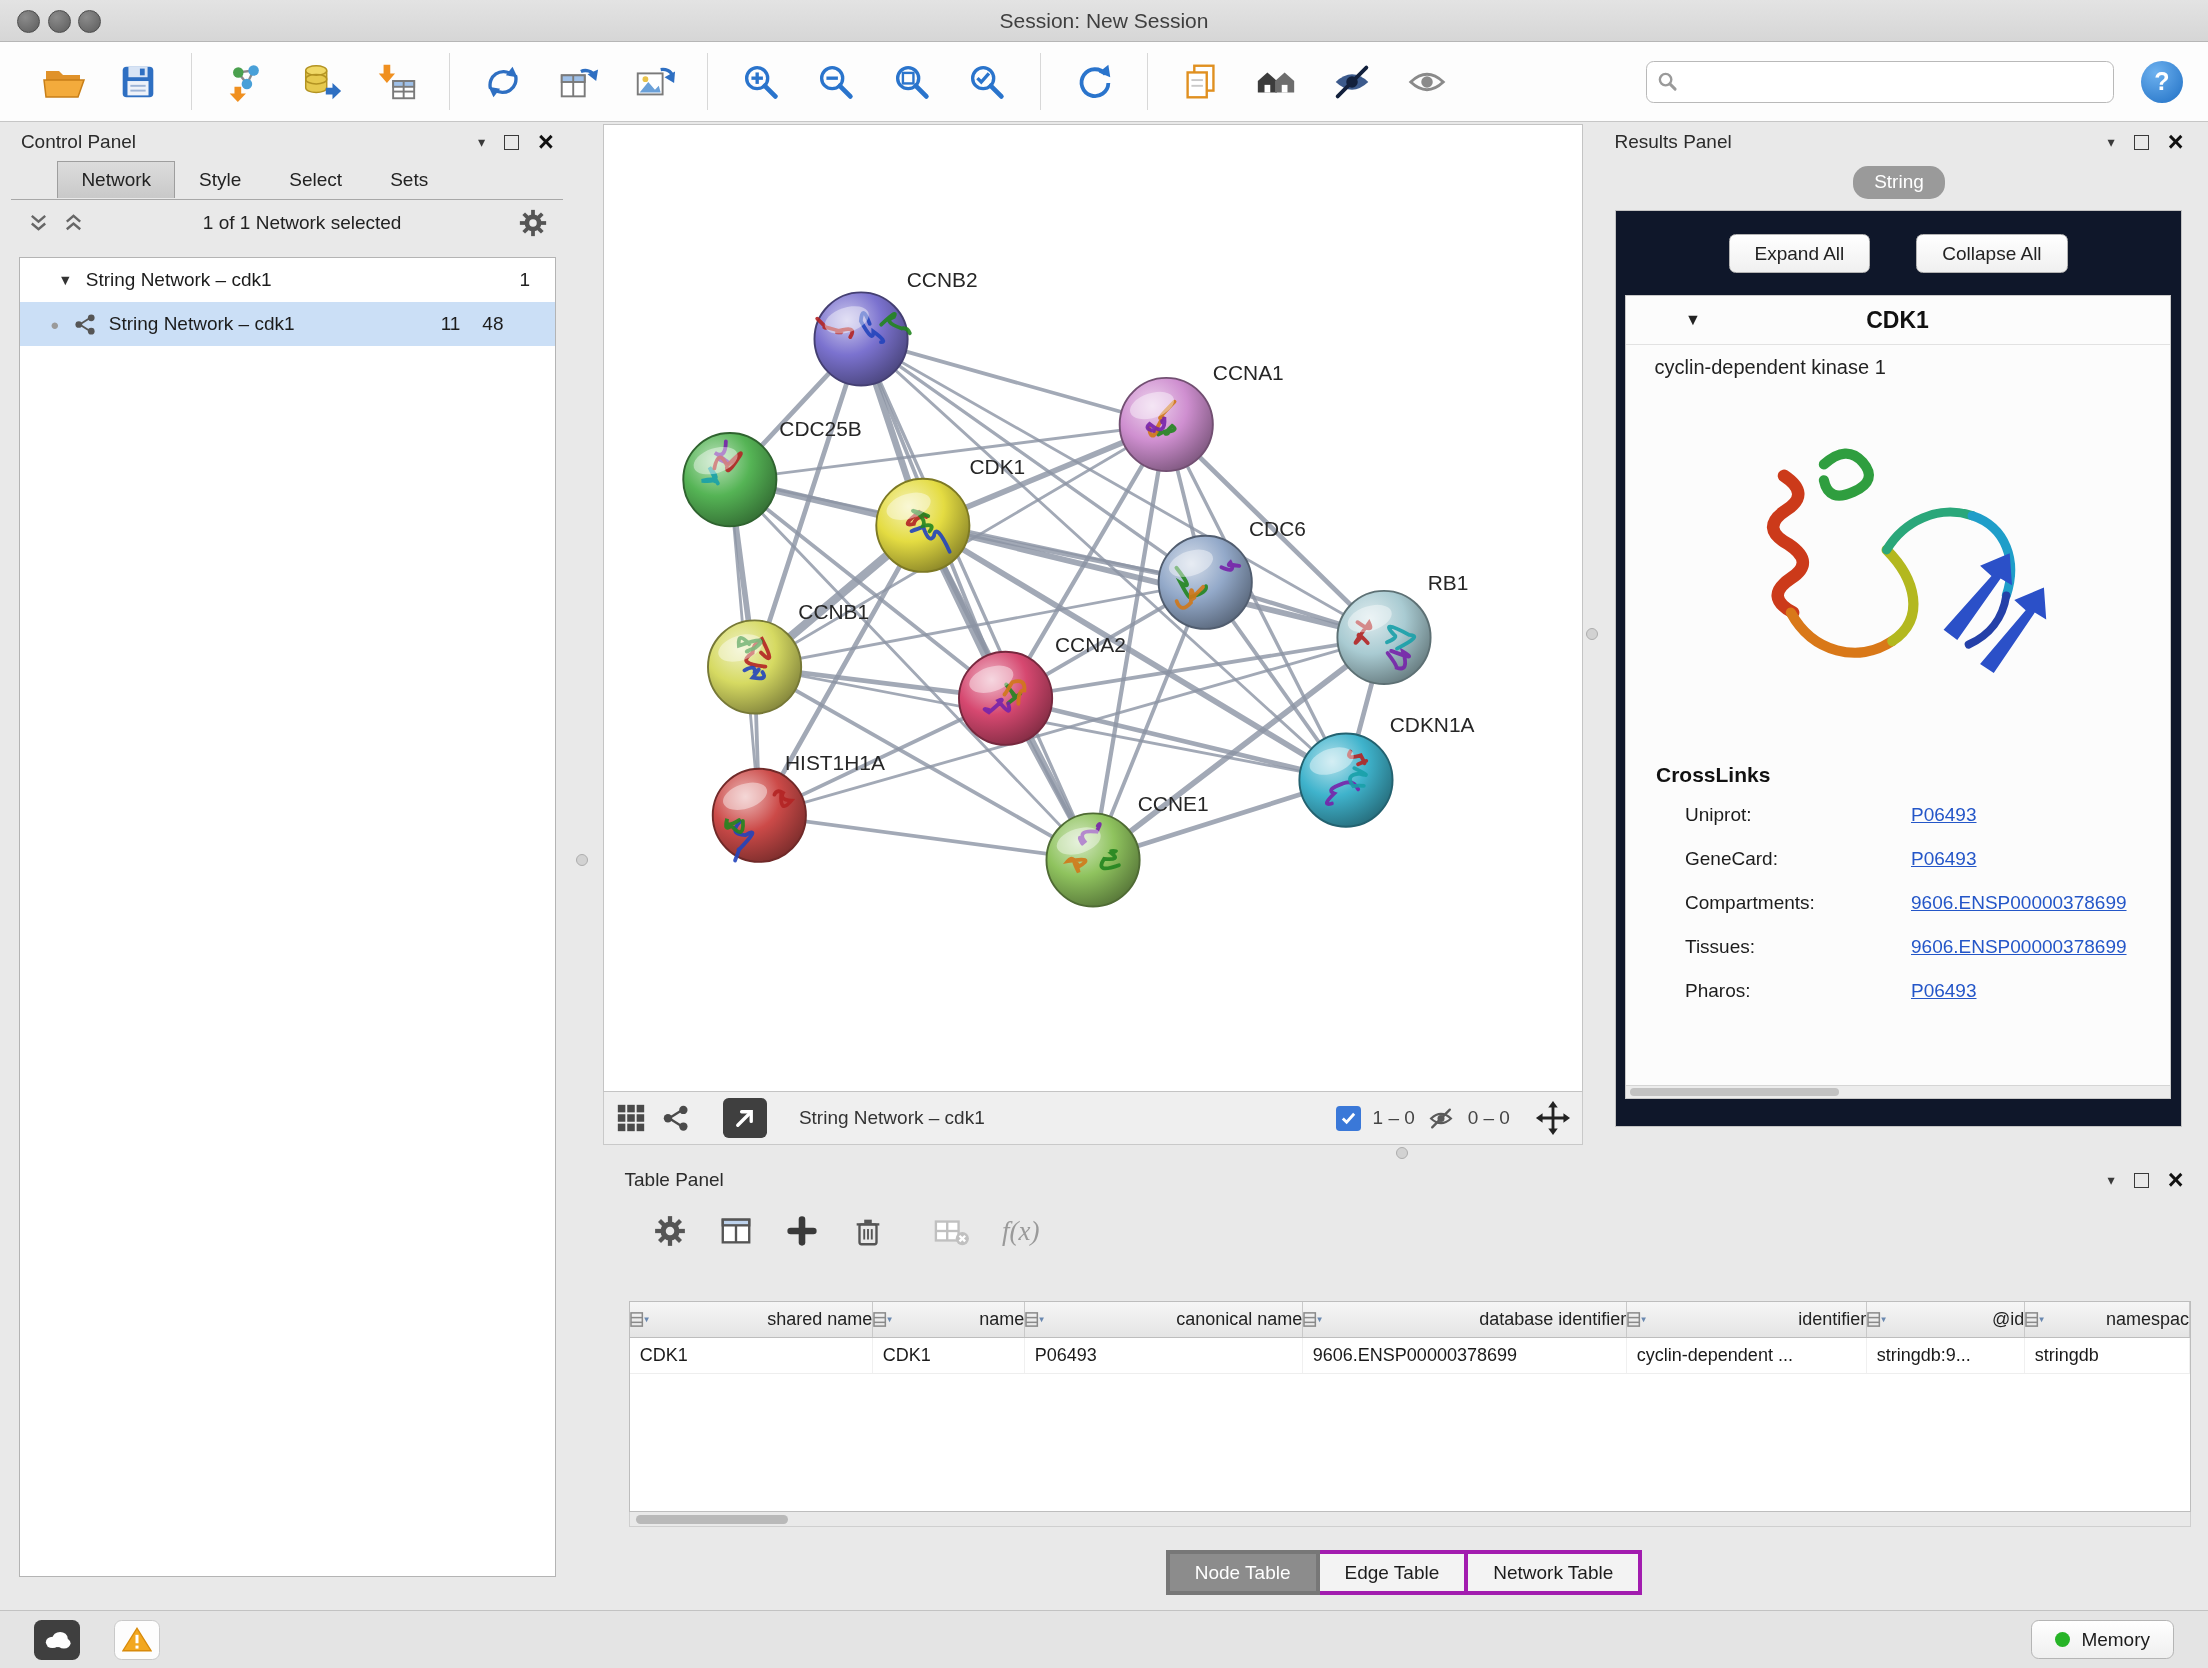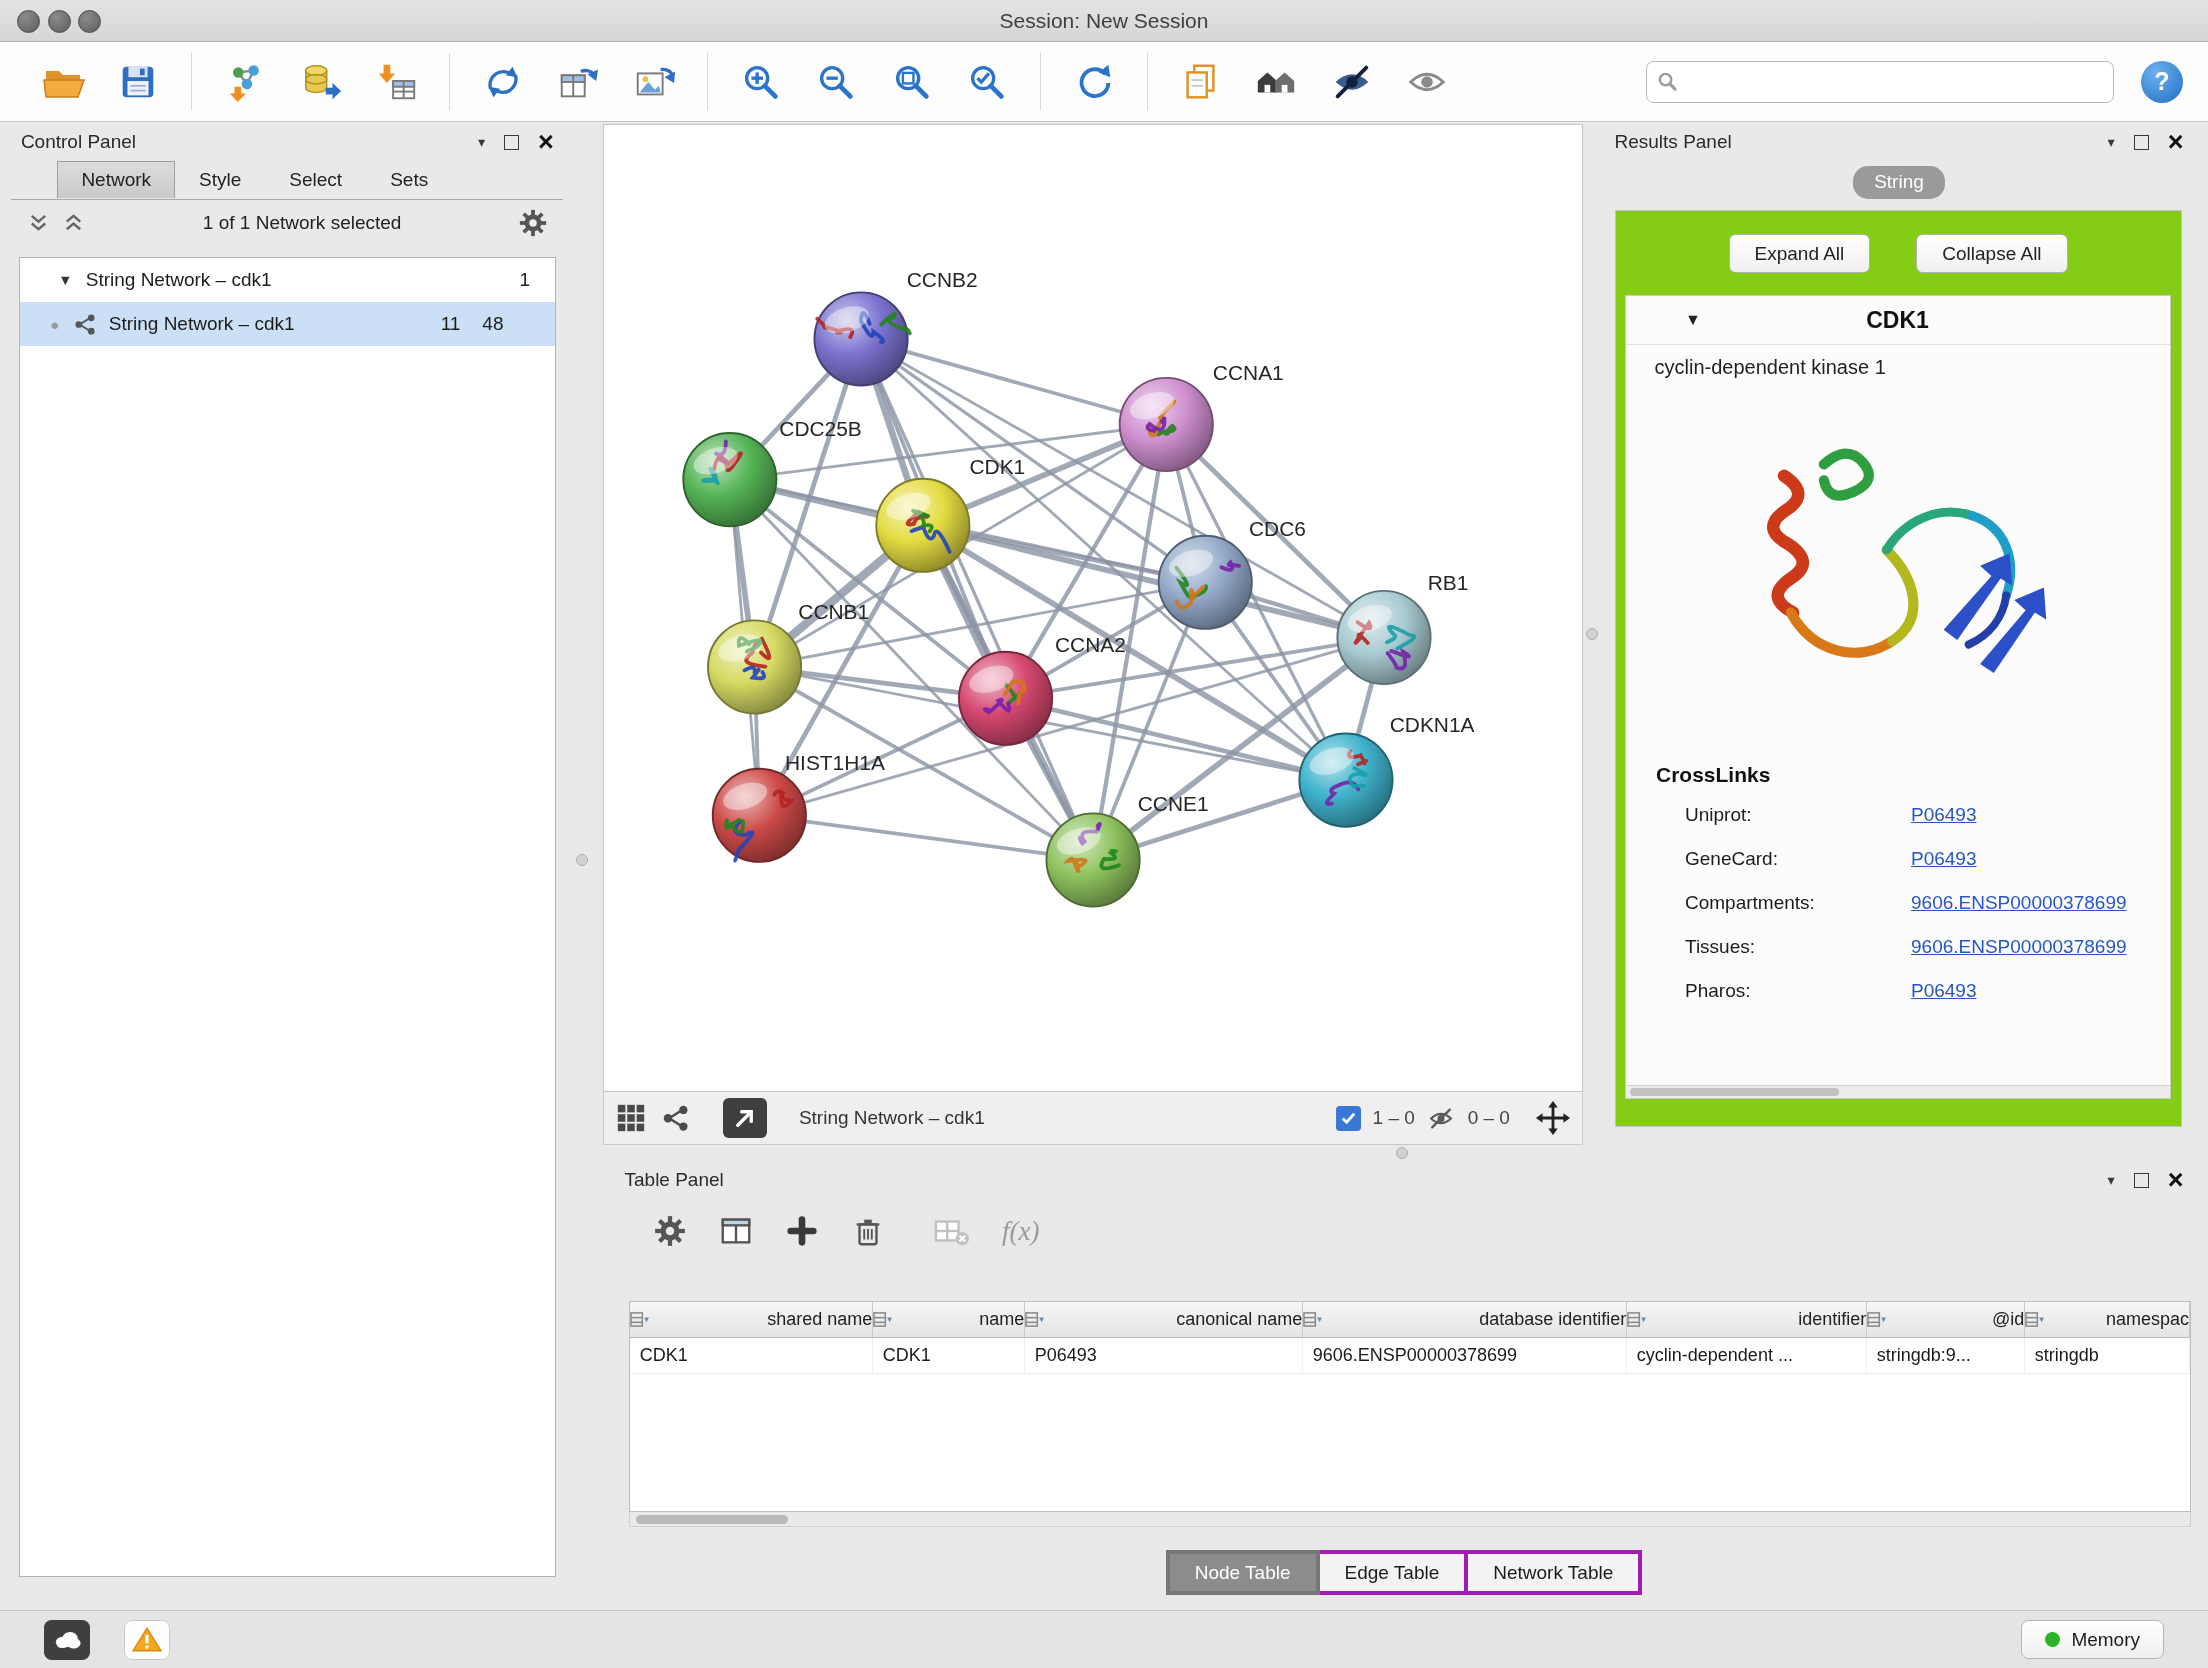--- a/index.html
+++ b/index.html
@@ -61,21 +61,21 @@
     display:flex; align-items:center; justify-content:center; }
 
   .split-dot { position:absolute; width:12.4px; height:12.4px; border-radius:50%;
     background:#d2d2d2; border:1px solid #adadad; }
 
   
   #results-panel { position:absolute; left:1605px; top:124px; width:588px; height:1041px; }
   #rp-badge { display:block; margin:5.7px auto 0; width:fit-content; background:#9a9a9a; color:#fff;
     font-size:19px; padding:5.7px 21px; border-radius:15px; }
   #rp-box { position:absolute; left:9.5px; right:11.4px; top:86px; bottom:38px;
-    background:#84cc16; border:1px solid #c3c3c3; }
+    background:#0f172a; border:1px solid #c3c3c3; }
   #rp-buttons { display:flex; justify-content:center; gap:46px; margin-top:23px; }
   .rp-btn { background:linear-gradient(#ffffff,#f0f0f0); border:1px solid #b3b3b3; border-radius:6.7px;
     font-size:19px; color:#222; padding:7.6px 25px; }
   #rp-card { position:absolute; left:9.5px; right:9.5px; top:84px; bottom:27px;
     background:#fcfcfc; border:1px solid #c9c9c9; overflow:hidden; }
   #rp-card-header { height:49px; display:flex; align-items:center; border-bottom:1px solid #e2e2e2; }
   #rp-card-header .tri { margin-left:59px; font-size:16px; color:#222; }
   #rp-protein-name { flex:1; text-align:center; font-size:23px; font-weight:bold; color:#111; margin-right:76px; }
   #rp-desc { font-size:20px; color:#222; padding:11.4px 0 0 28.5px; }
   #rp-structure { display:block; margin:17px auto 0; }
@@ -98,21 +98,21 @@
     overflow:hidden; white-space:nowrap; }
   #tp-hscroll { position:absolute; left:14.3px; right:1.9px; top:350px; height:15px; background:#e9e9e9; border:1px solid #cfcfcf; border-top:none; }
   #tp-hscroll .thumb { position:absolute; left:5.7px; top:2.9px; width:152px; height:9.5px; background:#b9b9b9; border-radius:4.8px; }
   #tp-tabs { position:absolute; left:0; right:0; top:388px; display:flex; justify-content:center; }
   .tp-tab { font-size:19px; padding:7.6px 25px; border:4px solid #a21caf; background:#f3f3f3; color:#1c1c1c; }
   .tp-tab.active { background:#8c8c8c; color:#fff; border-color:#777; }
   .tp-tab + .tp-tab { border-left:none; }
 
   
   #statusbar { position:absolute; left:0; top:1610px; width:2208px; height:58px;
-    background:#e4e4e4; border-top:1px solid #c2c2c2; display:flex; align-items:center; padding:0 44px; }
+    background:#e4e4e4; border-top:1px solid #c2c2c2; display:flex; align-items:center; padding:0 34px; }
   #cloud-btn { width:46px; height:40px; background:#3f3f3f; border-radius:7.6px;
     display:flex; align-items:center; justify-content:center; }
   #warn-btn { width:46px; height:40px; background:#fdfdfd; border:1px solid #c9c9c9; border-radius:7.6px;
     display:flex; align-items:center; justify-content:center; margin-left:34px; }
   #memory-btn { margin-left:auto; display:flex; align-items:center; gap:11.4px;
     background:linear-gradient(#ffffff,#efefef); border:1px solid #b5b5b5; border-radius:7.6px;
     font-size:19px; color:#1c1c1c; padding:7.6px 23px; }
   #memory-dot { width:15px; height:15px; border-radius:50%; background:#27b427; }
 </style>
 </head>

